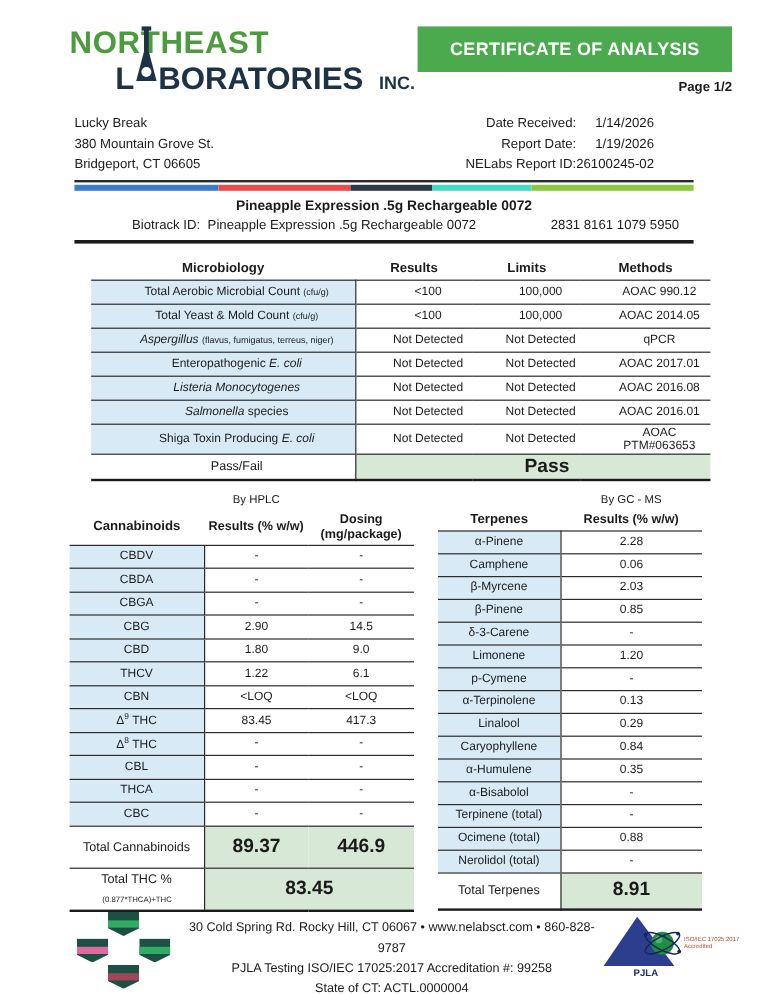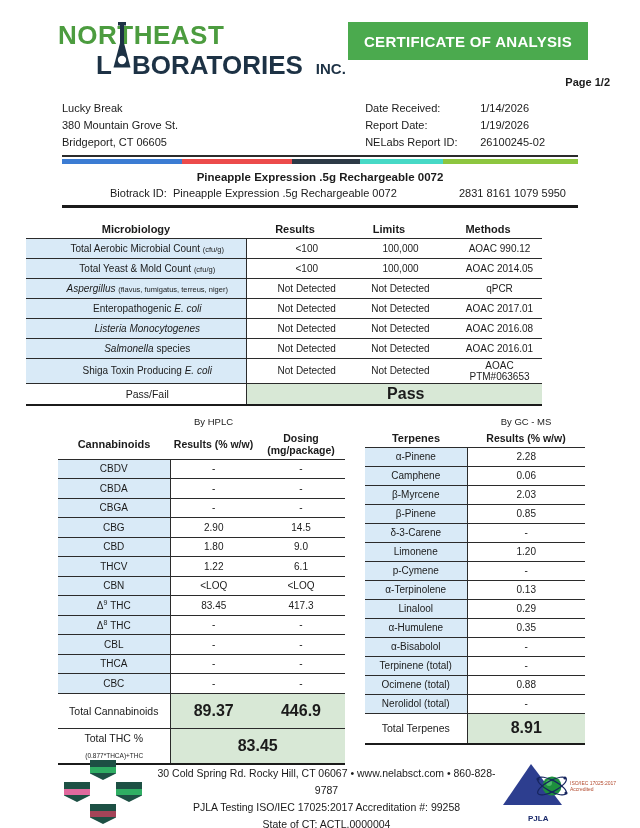--- a/index.html
+++ b/index.html
@@ -9,28 +9,28 @@
   
   .hdr{display:flex;justify-content:space-between;padding:22px 30px 0 58px;}
   .logo{position:relative;}
   .l1{font-size:26px;font-weight:bold;color:#4c9c3f;line-height:26px;letter-spacing:.5px;}
   .l2{font-size:26px;font-weight:bold;color:#1d3245;line-height:26px;margin-left:38px;
       display:flex;align-items:baseline;}
   .flask{display:inline-block;width:20px;height:26px;position:relative;}
   .flask svg{position:absolute;left:0;bottom:2px;overflow:visible;}
   .inc{font-size:15px;font-weight:bold;color:#1d3245;margin-left:13px;}
   .banner-col{width:262px;text-align:right;}
-  .banner{width:240px;height:38px;background:#4baa4e;color:#fff;font-weight:bold;
+  .banner{width:262px;height:38px;background:#4baa4e;color:#fff;font-weight:bold;
           font-size:15px;letter-spacing:.3px;display:flex;align-items:center;justify-content:center;}
-  .pagenum{font-size:11px;font-weight:bold;margin-top:16px;}
+  .pagenum{font-size:11px;font-weight:bold;margin-top:7px;}
 
   
   .info{display:flex;justify-content:space-between;padding:12px 95px 0 62px;}
   .client div{font-size:11px;line-height:17px;}
-  .meta{display:grid;grid-template-columns:103px auto;column-gap:12px;}
+  .meta{display:grid;grid-template-columns:103px auto;column-gap:0;text-align:right;}
   .meta span{font-size:11px;line-height:17px;}
 
   
   .rule-thin{height:2px;background:#2b2b2b;margin:4px 62px 2px;}
   .stripe{display:flex;height:5px;margin:0 62px;}
   .stripe span{height:100%;}
   .st1{width:23.3%;background:#3b7cd3;}
   .st2{width:21.2%;background:#ec4b4b;}
   .st3{width:13.3%;background:#2d3a47;}
   .st4{width:16.0%;background:#47d9c6;}
@@ -49,21 +49,21 @@
   td{text-align:center;border-top:1px solid #2b2b2b;font-size:10px;}
   td.c-name{background:#d9eaf7;border-right:1px solid #2b2b2b;}
   td.c-label{background:#fff;border-right:1px solid #2b2b2b;font-size:10.5px;}
   td.c-green{background:#d8e8d6;font-weight:bold;font-size:16px;}
   .s-small{font-size:7.5px;}
   .s-i{font-style:italic;}
   .s-sup{font-size:7px;vertical-align:super;}
   .formula{font-size:6.5px;vertical-align:sub;margin-left:1px;}
 
   
-  .micro{width:516px;margin:12px 26px 0;border-bottom:2.5px solid #1b1b1b;}
+  .micro{width:516px;margin:12px 76px 0;border-bottom:2.5px solid #1b1b1b;}
   .micro th{font-size:11px;}
   .micro td{height:17px;padding-left:24px;}
 
   
   .twocol{display:flex;margin:10px 55px 0 58px;justify-content:space-between;}
   .mlabel{font-size:9.5px;text-align:center;margin-bottom:2px;}
   .cann{width:287px;border-bottom:2.5px solid #1b1b1b;}
   .cann th,.terp th{font-size:10.5px;}
   .cann th:first-child,.terp th:first-child{font-size:11px;}
   .cann td{height:16.5px;}
@@ -77,21 +77,21 @@
   .badge-cluster{width:95px;height:66px;margin-left:58px;position:relative;flex:none;}
   .badge{position:absolute;width:26px;height:20px;background:#1d5044;
          clip-path:polygon(0 0,100% 0,100% 68%,50% 100%,0 68%);}
   .badge::before{content:"";position:absolute;left:0;right:0;top:7px;height:6px;background:var(--rb);}
   .b1{left:32px;top:0;--rb:#2fae63;}
   .b2{left:6px;top:22px;--rb:#e0699e;}
   .b3{left:58px;top:22px;--rb:#2fae63;}
   .b4{left:32px;top:44px;--rb:#a34458;}
   .ftext{flex:1;text-align:center;font-size:10.5px;line-height:17px;padding-top:5px;}
   .pjla{width:140px;flex:none;position:relative;height:66px;}
-  .pjla-name{position:absolute;left:28px;top:54px;font-size:8px;font-weight:bold;color:#1b2a6b;}
+  .pjla-name{position:absolute;left:28px;top:46px;font-size:8px;font-weight:bold;color:#1b2a6b;}
   .pjla-note{position:absolute;left:70px;top:20px;font-size:5px;line-height:6px;color:#b34a2e;}
 </style>
 </head>
 <body>
 
 <div class="page">
 
   <div class="hdr">
     <div class="logo">
       <div class="l1">NORTHEAST</div>
@@ -358,20 +358,24 @@
             </tr>
             <tr>
               <td class="c-name">α-Terpinolene</td>
               <td>0.13</td>
             </tr>
             <tr>
               <td class="c-name">Linalool</td>
               <td>0.29</td>
             </tr>
             <tr>
+              <td class="c-name">Caryophyllene</td>
+              <td>0.84</td>
+            </tr>
+            <tr>
               <td class="c-name">α-Humulene</td>
               <td>0.35</td>
             </tr>
             <tr>
               <td class="c-name">α-Bisabolol</td>
               <td>-</td>
             </tr>
             <tr>
               <td class="c-name">Terpinene (total)</td>
               <td>-</td>

